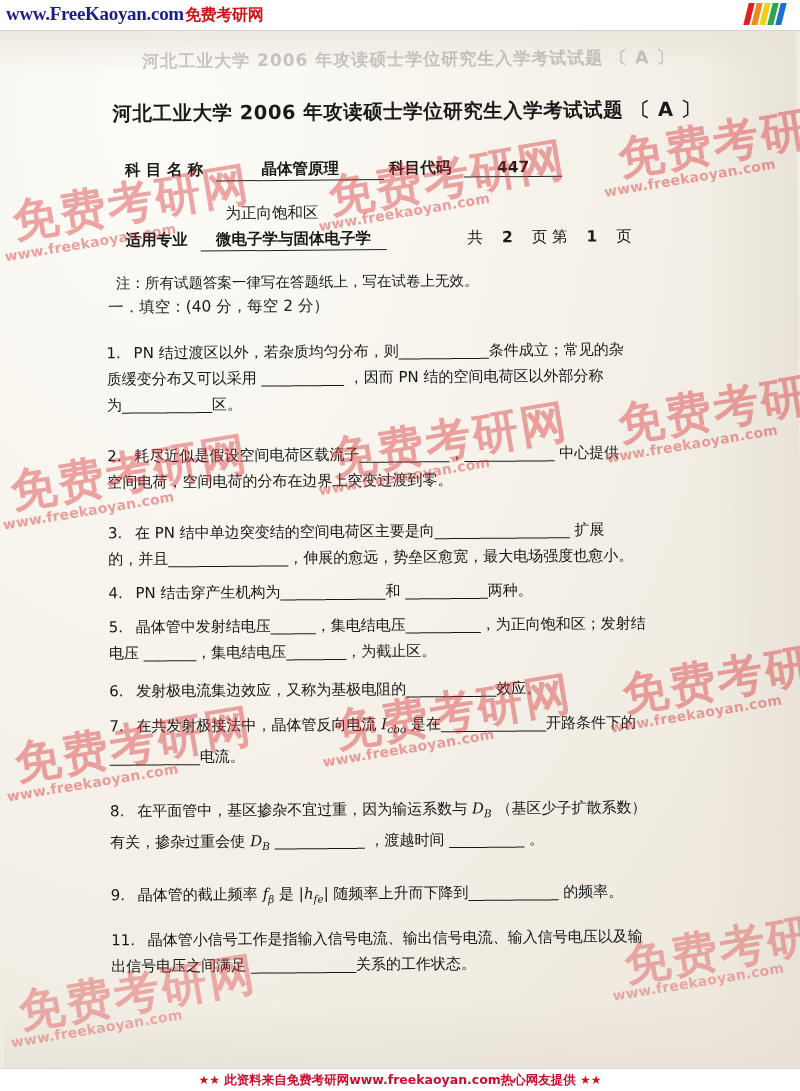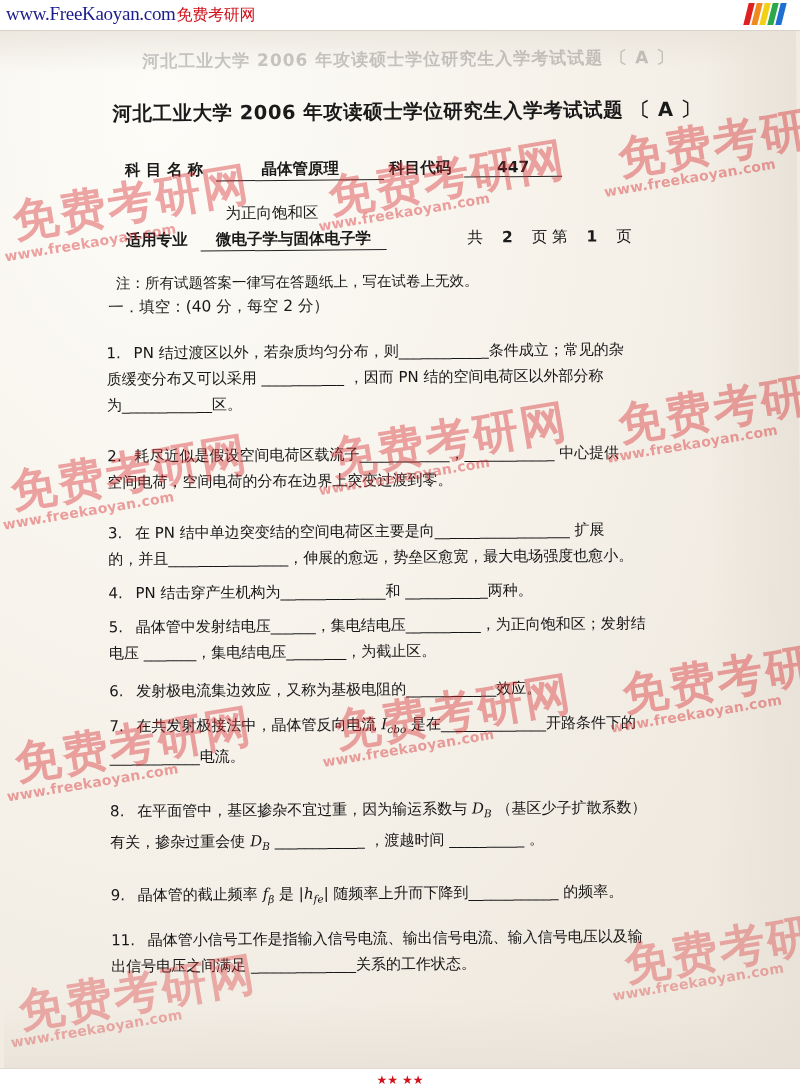--- a/index.html
+++ b/index.html
@@ -55,21 +55,21 @@
     width: 800px;
     height: 30px;
     background: #ffffff;
     border-bottom: 1px solid #d8d2c8;
     z-index: 40;
   }
   #site-brand {
     position: absolute;
     left: 6px; top: 3px;
     font-family: "Liberation Serif", "DejaVu Serif", serif;
-    font-weight: normal;
+    font-weight: bold;
     font-size: 19px;
     color: #1c1c8c;
     letter-spacing: -0.3px;
     white-space: nowrap;
   }
   #site-brand .cn {
     color: #d0121a;
     font-family: "DejaVu Sans", sans-serif;
     font-size: 16px;
     margin-left: 1px;
@@ -337,14 +337,15 @@
     <i style="background:#e02020"></i>
     <i style="background:#f08a1e"></i>
     <i style="background:#f3d013"></i>
     <i style="background:#2aa84a"></i>
     <i style="background:#1f6fd0"></i>
   </div>
 </div>
 
 <div id="footer">
   <span class="star">★★</span>
+  <span>此资料来自免费考研网www.freekaoyan.com热心网友提供</span>
   <span class="star">★★</span>
 </div>
 
 </body></html>

